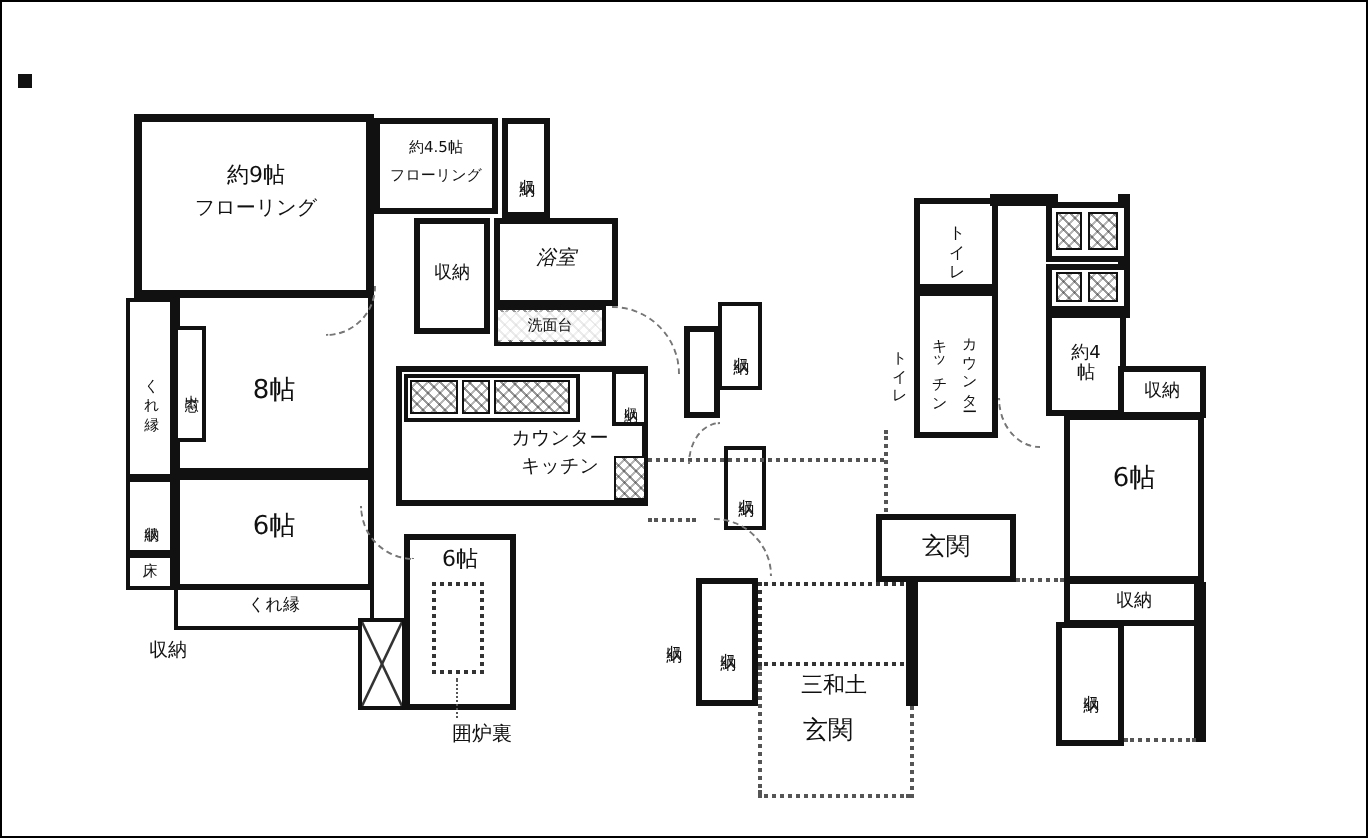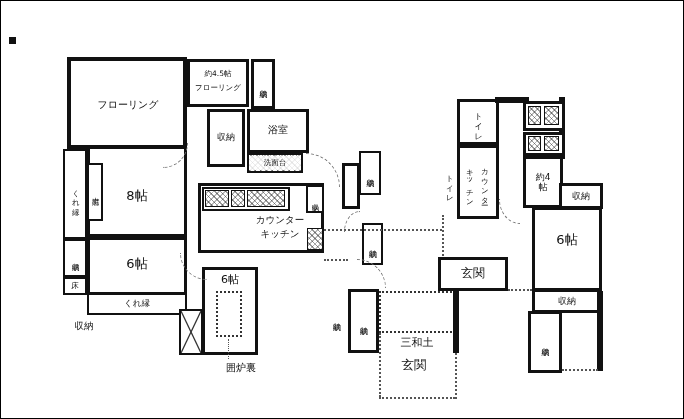--- a/index.html
+++ b/index.html
@@ -24,34 +24,35 @@
   .dot{border:2px dotted #333;background:transparent;}
 </style>
 </head>
 <body>
 
 <div id="plan">
 
   <div class="wall" style="left:8px;top:36px;width:7px;height:7px;"></div>
 
   <div class="r b4" style="left:66px;top:56px;width:120px;height:92px;"></div>
+  <div class="lbl" style="left:72px;top:78px;width:110px;height:18px;font-size:11px;">約9帖</div>
   <div class="lbl" style="left:72px;top:96px;width:110px;height:16px;font-size:10px;">フローリング</div>
 
   <div class="r" style="left:186px;top:58px;width:62px;height:48px;"></div>
   <div class="lbl" style="left:188px;top:66px;width:58px;height:14px;font-size:7.5px;">約4.5帖</div>
   <div class="lbl" style="left:188px;top:80px;width:58px;height:14px;font-size:7.5px;">フローリング</div>
 
   <div class="r" style="left:250px;top:58px;width:24px;height:50px;"></div>
   <div class="lbl v" style="left:253px;top:62px;width:18px;height:42px;font-size:8px;">収納</div>
 
   <div class="r" style="left:206px;top:108px;width:38px;height:58px;"></div>
   <div class="lbl" style="left:208px;top:128px;width:34px;height:16px;font-size:9px;">収納</div>
 
   <div class="r" style="left:246px;top:108px;width:62px;height:44px;"></div>
-  <div class="lbl" style="left:248px;top:120px;width:58px;height:18px;font-size:10px;">浴室</div>
+  <div class="lbl" style="left:248px;top:120px;width:58px;height:18px;font-size:10px;font-style:italic;">浴室</div>
 
   <div class="r b2 hx" style="left:246px;top:152px;width:56px;height:20px;"></div>
   <div class="lbl" style="left:248px;top:155px;width:52px;height:14px;font-size:7.5px;background:rgba(255,255,255,.8);">洗面台</div>
 
   <div class="r b2" style="left:98px;top:148px;width:48px;height:24px;"></div>
   <div class="lbl" style="left:99px;top:152px;width:46px;height:16px;font-size:8px;">床の間</div>
 
   <div class="r b2" style="left:148px;top:148px;width:38px;height:24px;"></div>
   <div class="lbl" style="left:149px;top:152px;width:36px;height:16px;font-size:8px;">押入</div>
 

